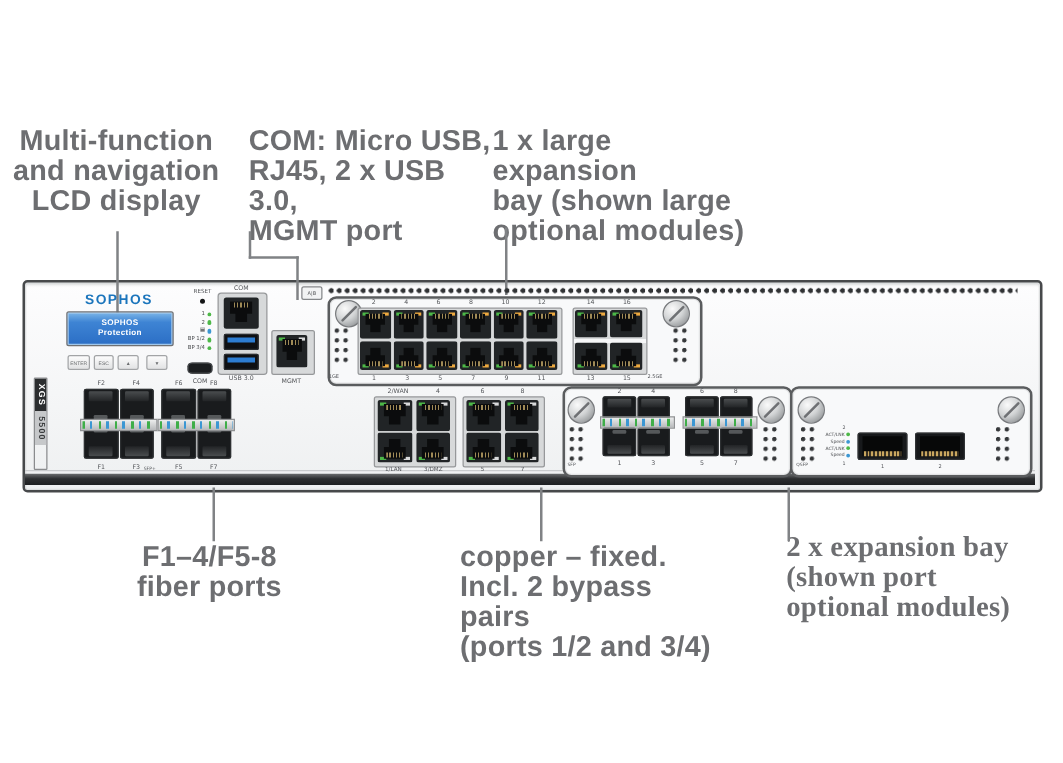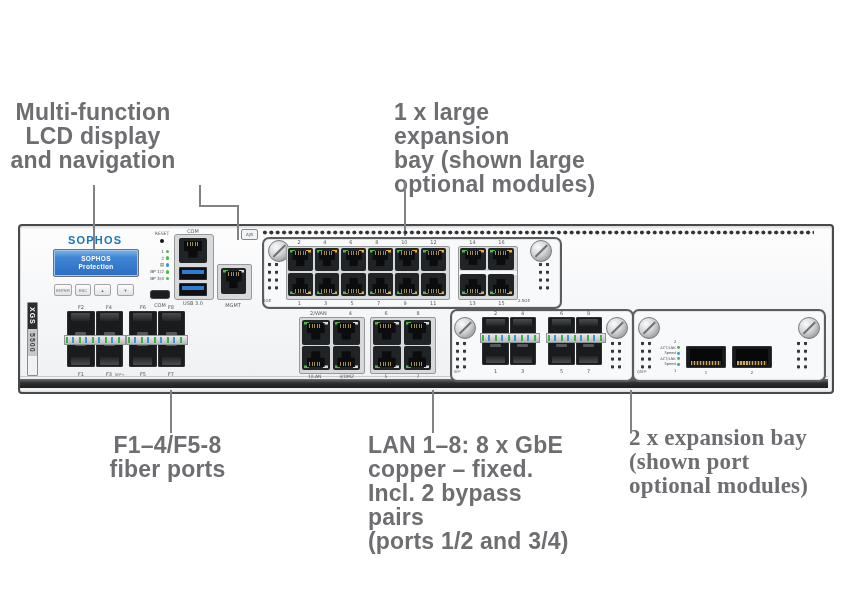--- a/index.html
+++ b/index.html
@@ -91,34 +91,38 @@
          font-family:"DejaVu Sans",sans-serif;}
   .rstdot{position:absolute;width:4px;height:4px;border-radius:50%;background:#141516;}
 </style>
 </head>
 <body>
 
 <div class="stage">
 
   <div class="callout center" style="left:8px;top:100px;width:170px;">
       <span class="cl">Multi-function</span>
+      <span class="cl">and navigation</span>
       <span class="cl">LCD display</span>
-      <span class="cl">and navigation</span>
+    </div>
+  <div class="callout" style="left:199px;top:100px;width:195px;">
+      <span class="cl">COM: Micro USB,</span>
+      <span class="cl">RJ45, 2 x USB 3.0,</span>
+      <span class="cl">MGMT port</span>
     </div>
   <div class="callout" style="left:394px;top:100px;width:205px;">
       <span class="cl">1 x large expansion</span>
       <span class="cl">bay (shown large</span>
       <span class="cl">optional modules)</span>
     </div>
   <div class="callout center" style="left:85px;top:433px;width:165px;">
       <span class="cl">F1–4/F5-8</span>
       <span class="cl">fiber ports</span>
     </div>
   <div class="callout" style="left:368px;top:433px;width:215px;">
-      <span class="cl">LAN 1–8: 8 x GbE</span>
       <span class="cl">copper – fixed.</span>
       <span class="cl">Incl. 2 bypass pairs</span>
       <span class="cl">(ports 1/2 and 3/4)</span>
     </div>
   <div class="callout" style="left:629px;top:426px;width:205px;font-family:Liberation Serif, serif;">
       <span class="cl">2 x expansion bay</span>
       <span class="cl">(shown port</span>
       <span class="cl">optional modules)</span>
     </div>
 

